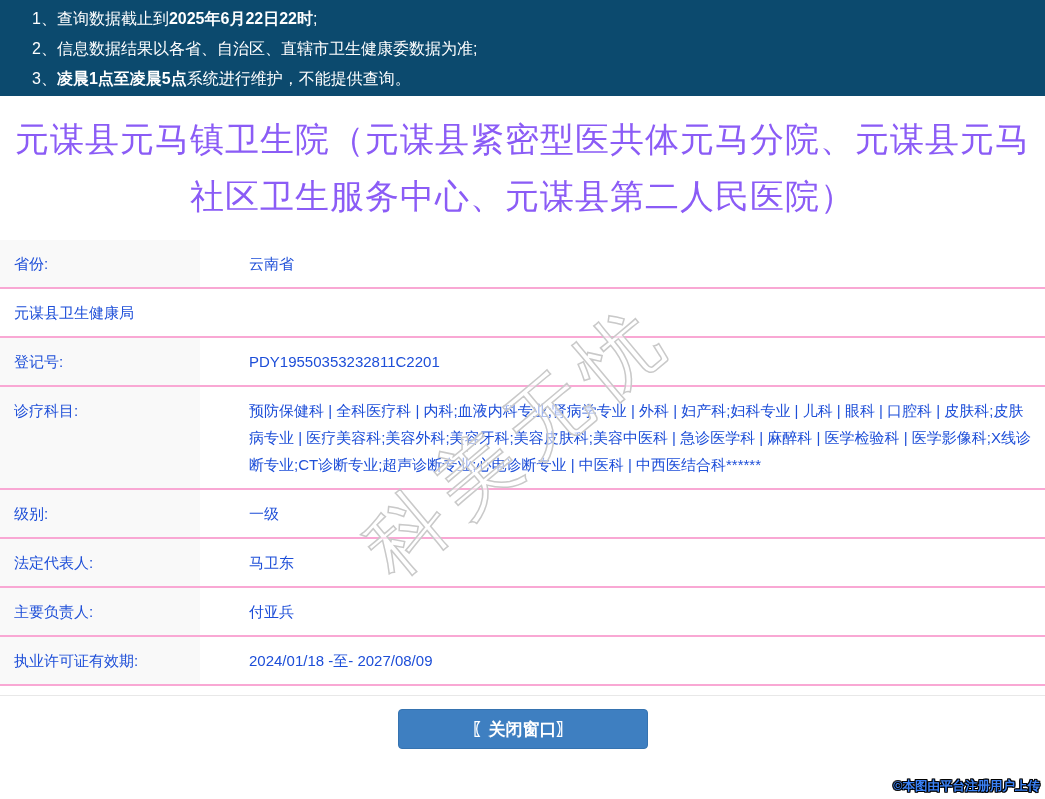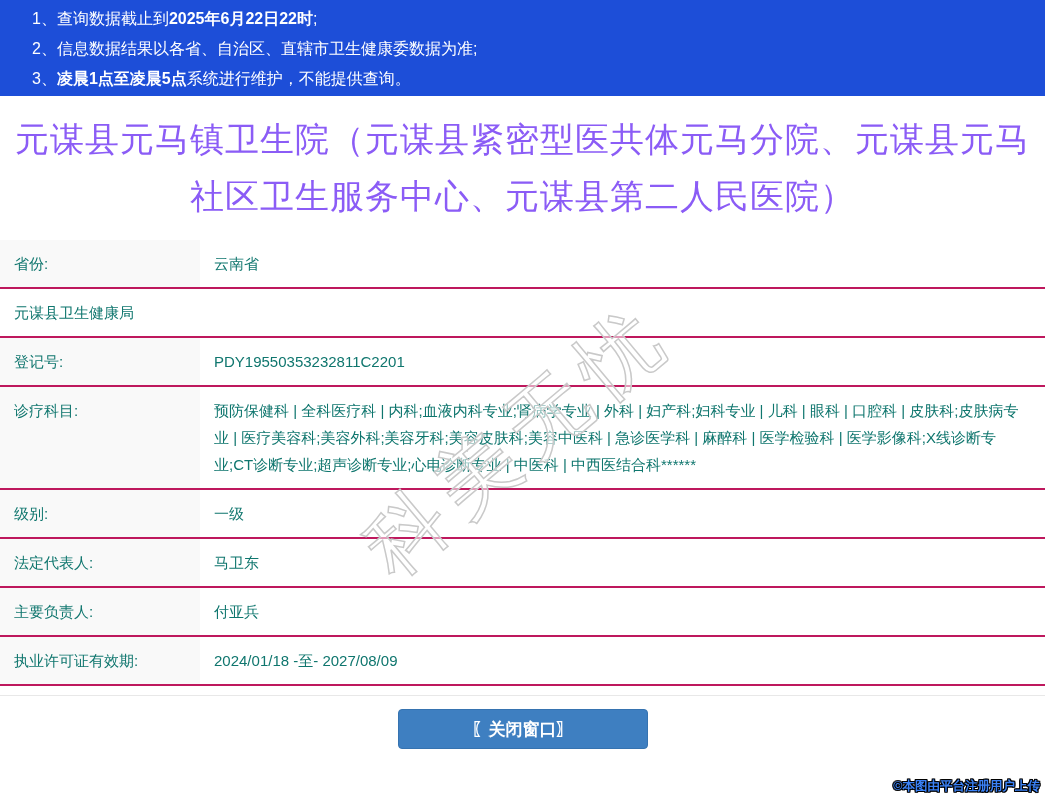--- a/index.html
+++ b/index.html
@@ -3,34 +3,34 @@
 <meta charset="utf-8">
 <style>
   html,body { margin:0; padding:0; }
   body {
     width:1045px; height:799px; position:relative; overflow:hidden;
     background:#ffffff;
     font-family:"Liberation Sans","DejaVu Sans",sans-serif;
   }
   
   .notice-bar {
-    background:#1d4ed8; height:96px; box-sizing:border-box;
+    background:#0c4a6e; height:96px; box-sizing:border-box;
     padding:4px 12px 16px 32px; color:#ffffff; font-size:16px;
   }
   .notice-line { line-height:30px; white-space:nowrap; }
   .notice-line b { font-weight:bold; }
   
   .page-title {
     margin:0; padding:15px 10px; text-align:center;
     font-size:34px; line-height:57px; font-weight:400;
     color:#8b5cf6; letter-spacing:1px;
   }
   
   .detail-table { width:1045px; }
-  .trow { display:flex; border-bottom:2px solid #be185d; font-size:15px; color:#0f766e; }
+  .trow { display:flex; border-bottom:2px solid #f9a8d4; font-size:15px; color:#1d4ed8;gap:35px; }
   .tlabel {
     width:200px; box-sizing:border-box; background:#f9f9f9;
     padding:10px 14px; line-height:27px;
   }
   .tvalue { flex:1; padding:10px 14px; line-height:27px; }
   
   .sep { border-top:1px solid #e8e8e8; margin-top:9px; height:0; }
   .btn-wrap { text-align:center; margin-top:13px; }
   .close-btn {
     width:250px; height:40px; background:#3e7fc1; color:#ffffff;

